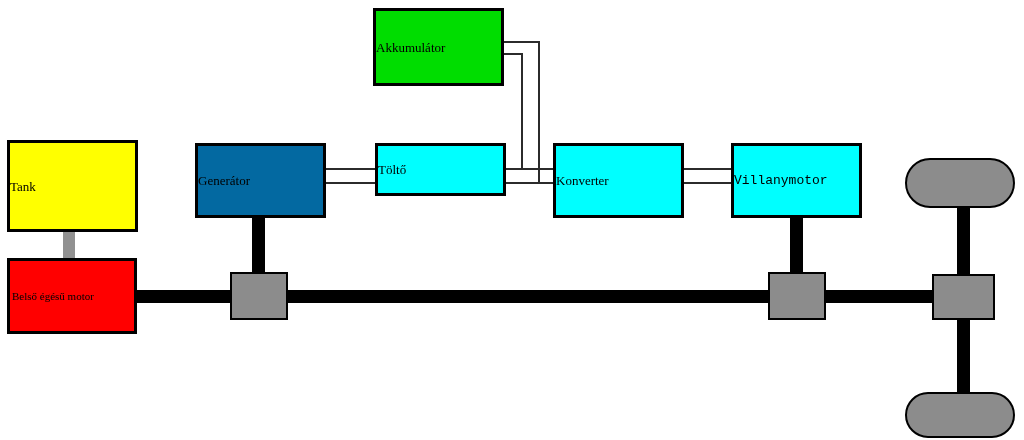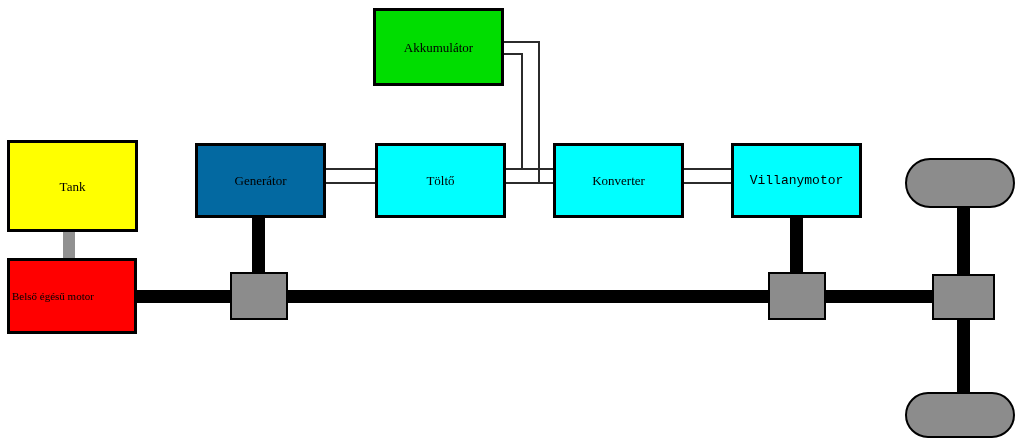--- a/index.html
+++ b/index.html
@@ -16,37 +16,36 @@
     font-family: "Liberation Serif", "DejaVu Serif", serif;
   }
 
   
   .block {
     position: absolute;
     box-sizing: border-box;
     border: 3px solid #000000;
     display: flex;
     align-items: center;
-    justify-content: center;
     color: #000000;
     font-size: 13px;
     line-height: 1;
     white-space: nowrap;
     z-index: 30;
   }
   .block .lbl {
     display: block;
     text-align: center;
   }
 
   
   #blk-tank        { left: 7px;   top: 140px; width: 131px; height: 92px;  background: #ffff00; }
   #blk-ice         { left: 7px;   top: 258px; width: 130px; height: 76px;  background: #ff0000; }
   #blk-generator   { left: 195px; top: 143px; width: 131px; height: 75px;  background: #0369a1; }
-  #blk-charger     { left: 375px; top: 143px; width: 131px; height: 75px;  background: #00ffff; }
+  #blk-charger     { left: 375px; top: 143px; width: 131px; height: 53px;  background: #00ffff; }
   #blk-battery     { left: 373px; top: 8px;   width: 131px; height: 78px;  background: #00dd00; }
   #blk-converter   { left: 553px; top: 143px; width: 131px; height: 75px;  background: #00ffff; }
   #blk-motor       { left: 731px; top: 143px; width: 131px; height: 75px;  background: #00ffff; font-family: Liberation Mono, monospace; }
 
   
   #blk-ice .lbl {
     position: absolute;
     left: 2px;
     width: 150px;
     text-align: left;

